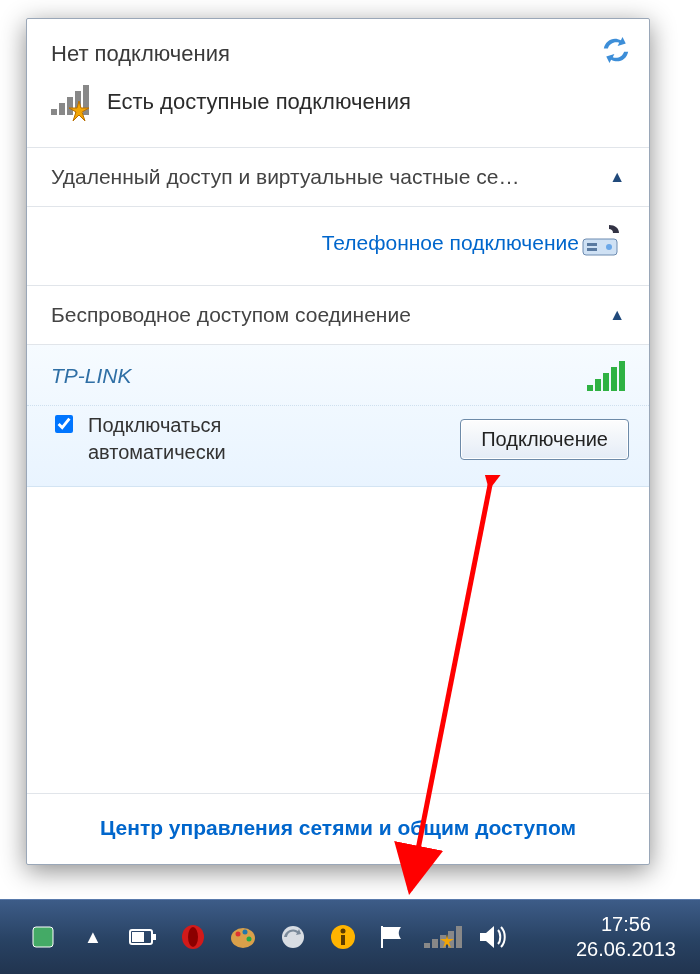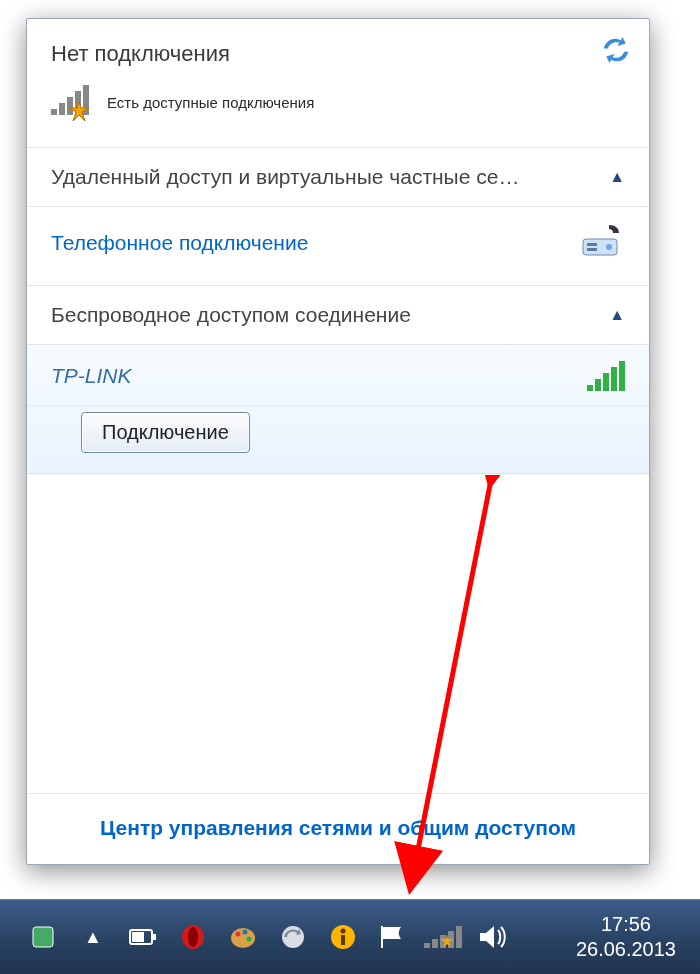--- a/index.html
+++ b/index.html
@@ -15,31 +15,31 @@
   .hdr{
     padding:18px 20px 4px 24px;display:flex;align-items:flex-end;
     justify-content:space-between;
   }
   .hdr-title{font-size:22px;color:#3a3a3a;}
   .refresh svg{width:26px;height:26px;}
   .status-row{
     display:flex;align-items:center;gap:18px;
     padding:14px 20px 28px 24px;
   }
-  .status-text{font-size:15px;color:#2b2b2b;}
+  .status-text{font-size:22px;color:#2b2b2b;}
   
   .section-hdr{
     border-top:1px solid #e1e5ea;
     padding:17px 24px 17px 24px;
     display:flex;align-items:center;justify-content:space-between;
     font-size:21px;color:#444;
   }
   .chev{color:#214a7b;font-size:16px;font-weight:bold;}
   .link-row{
-    display:flex;align-items:center;justify-content:space-between;
+    display:flex;align-items:center;justify-content:flex-end;
     padding:14px 24px 20px 24px;border-top:1px solid #e1e5ea;
   }
   .link-row .lbl{color:#0066cc;font-size:21px;}
   
   .wifi-box{
     border-top:1px solid #e1e5ea;
     background:linear-gradient(#f6fbff,#e9f4ff);
     border-bottom:1px solid #d3e4f3;
   }
   .wifi-name{
@@ -155,20 +155,24 @@
       <span>TP-LINK</span>
       <span class="bars on">
         <span></span>
           <span></span>
           <span></span>
           <span></span>
           <span></span>
       </span>
     </div>
     <div class="wifi-action">
+      <label class="auto">
+        <input type="checkbox" checked="" style="">
+        <span style="max-width:180px;display:inline-block;">Подключаться автоматически</span>
+      </label>
       <button class="connect-btn">Подключение</button>
     </div>
   </div>
 
   <div class="spacer"></div>
 
   <div class="footer">
     <a href="#">Центр управления сетями и общим доступом</a>
   </div>
 </div>

